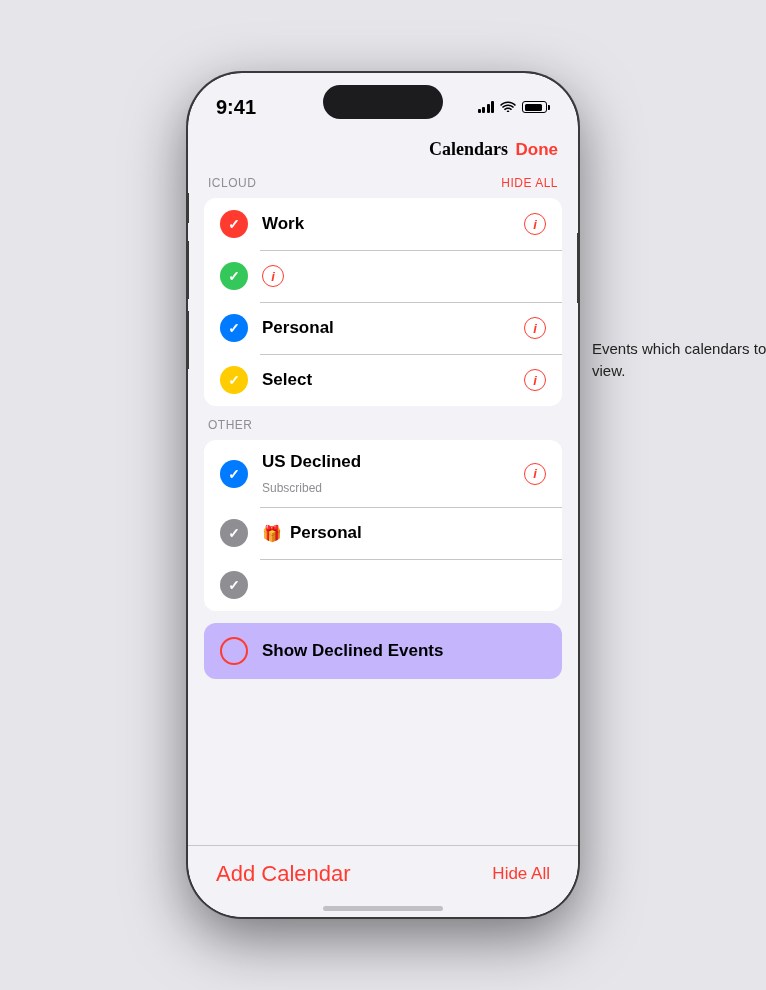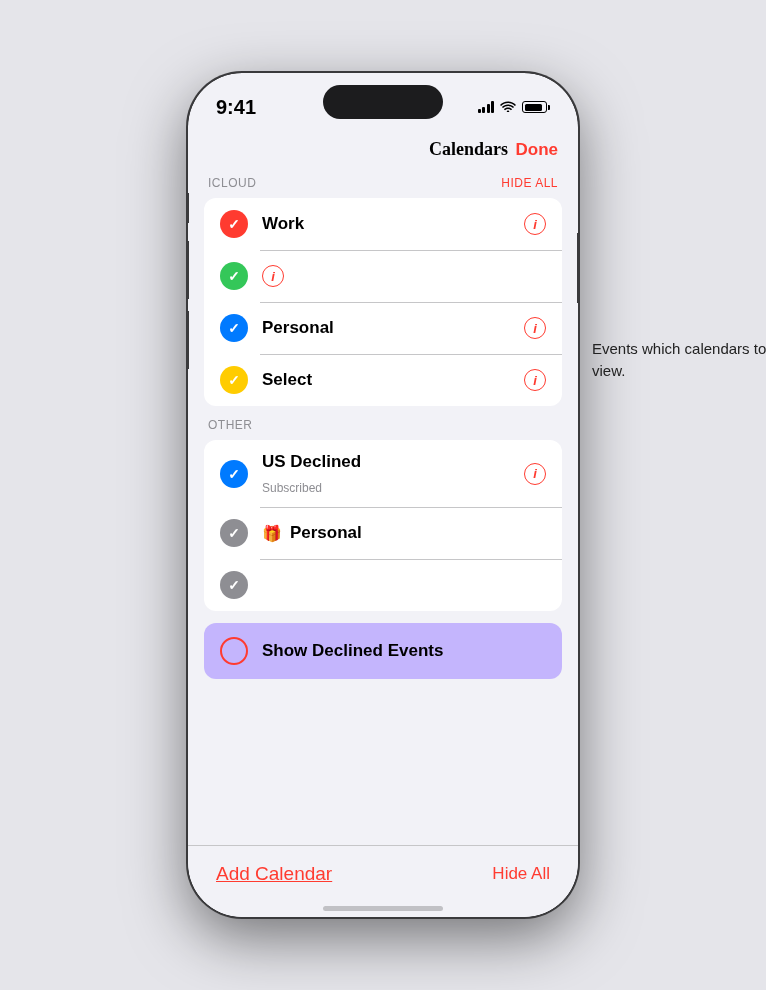--- a/index.html
+++ b/index.html
@@ -278,23 +278,22 @@
       right: 0;
       height: 72px;
       background: #f2f2f7;
       border-top: 0.5px solid #c6c6c8;
       display: flex;
       justify-content: space-between;
       align-items: center;
       padding: 0 28px 16px 28px;
     }
     .bottom-bar-add {
-      font-size: 19px;
+      font-size: 22px;
       color: #ff3b30;
-      text-decoration: underline;
     }
     .bottom-bar-hide {
       font-size: 17px;
       color: #ff3b30;
     }
 
     
     .home-indicator {
       position: absolute;
       bottom: 6px;

